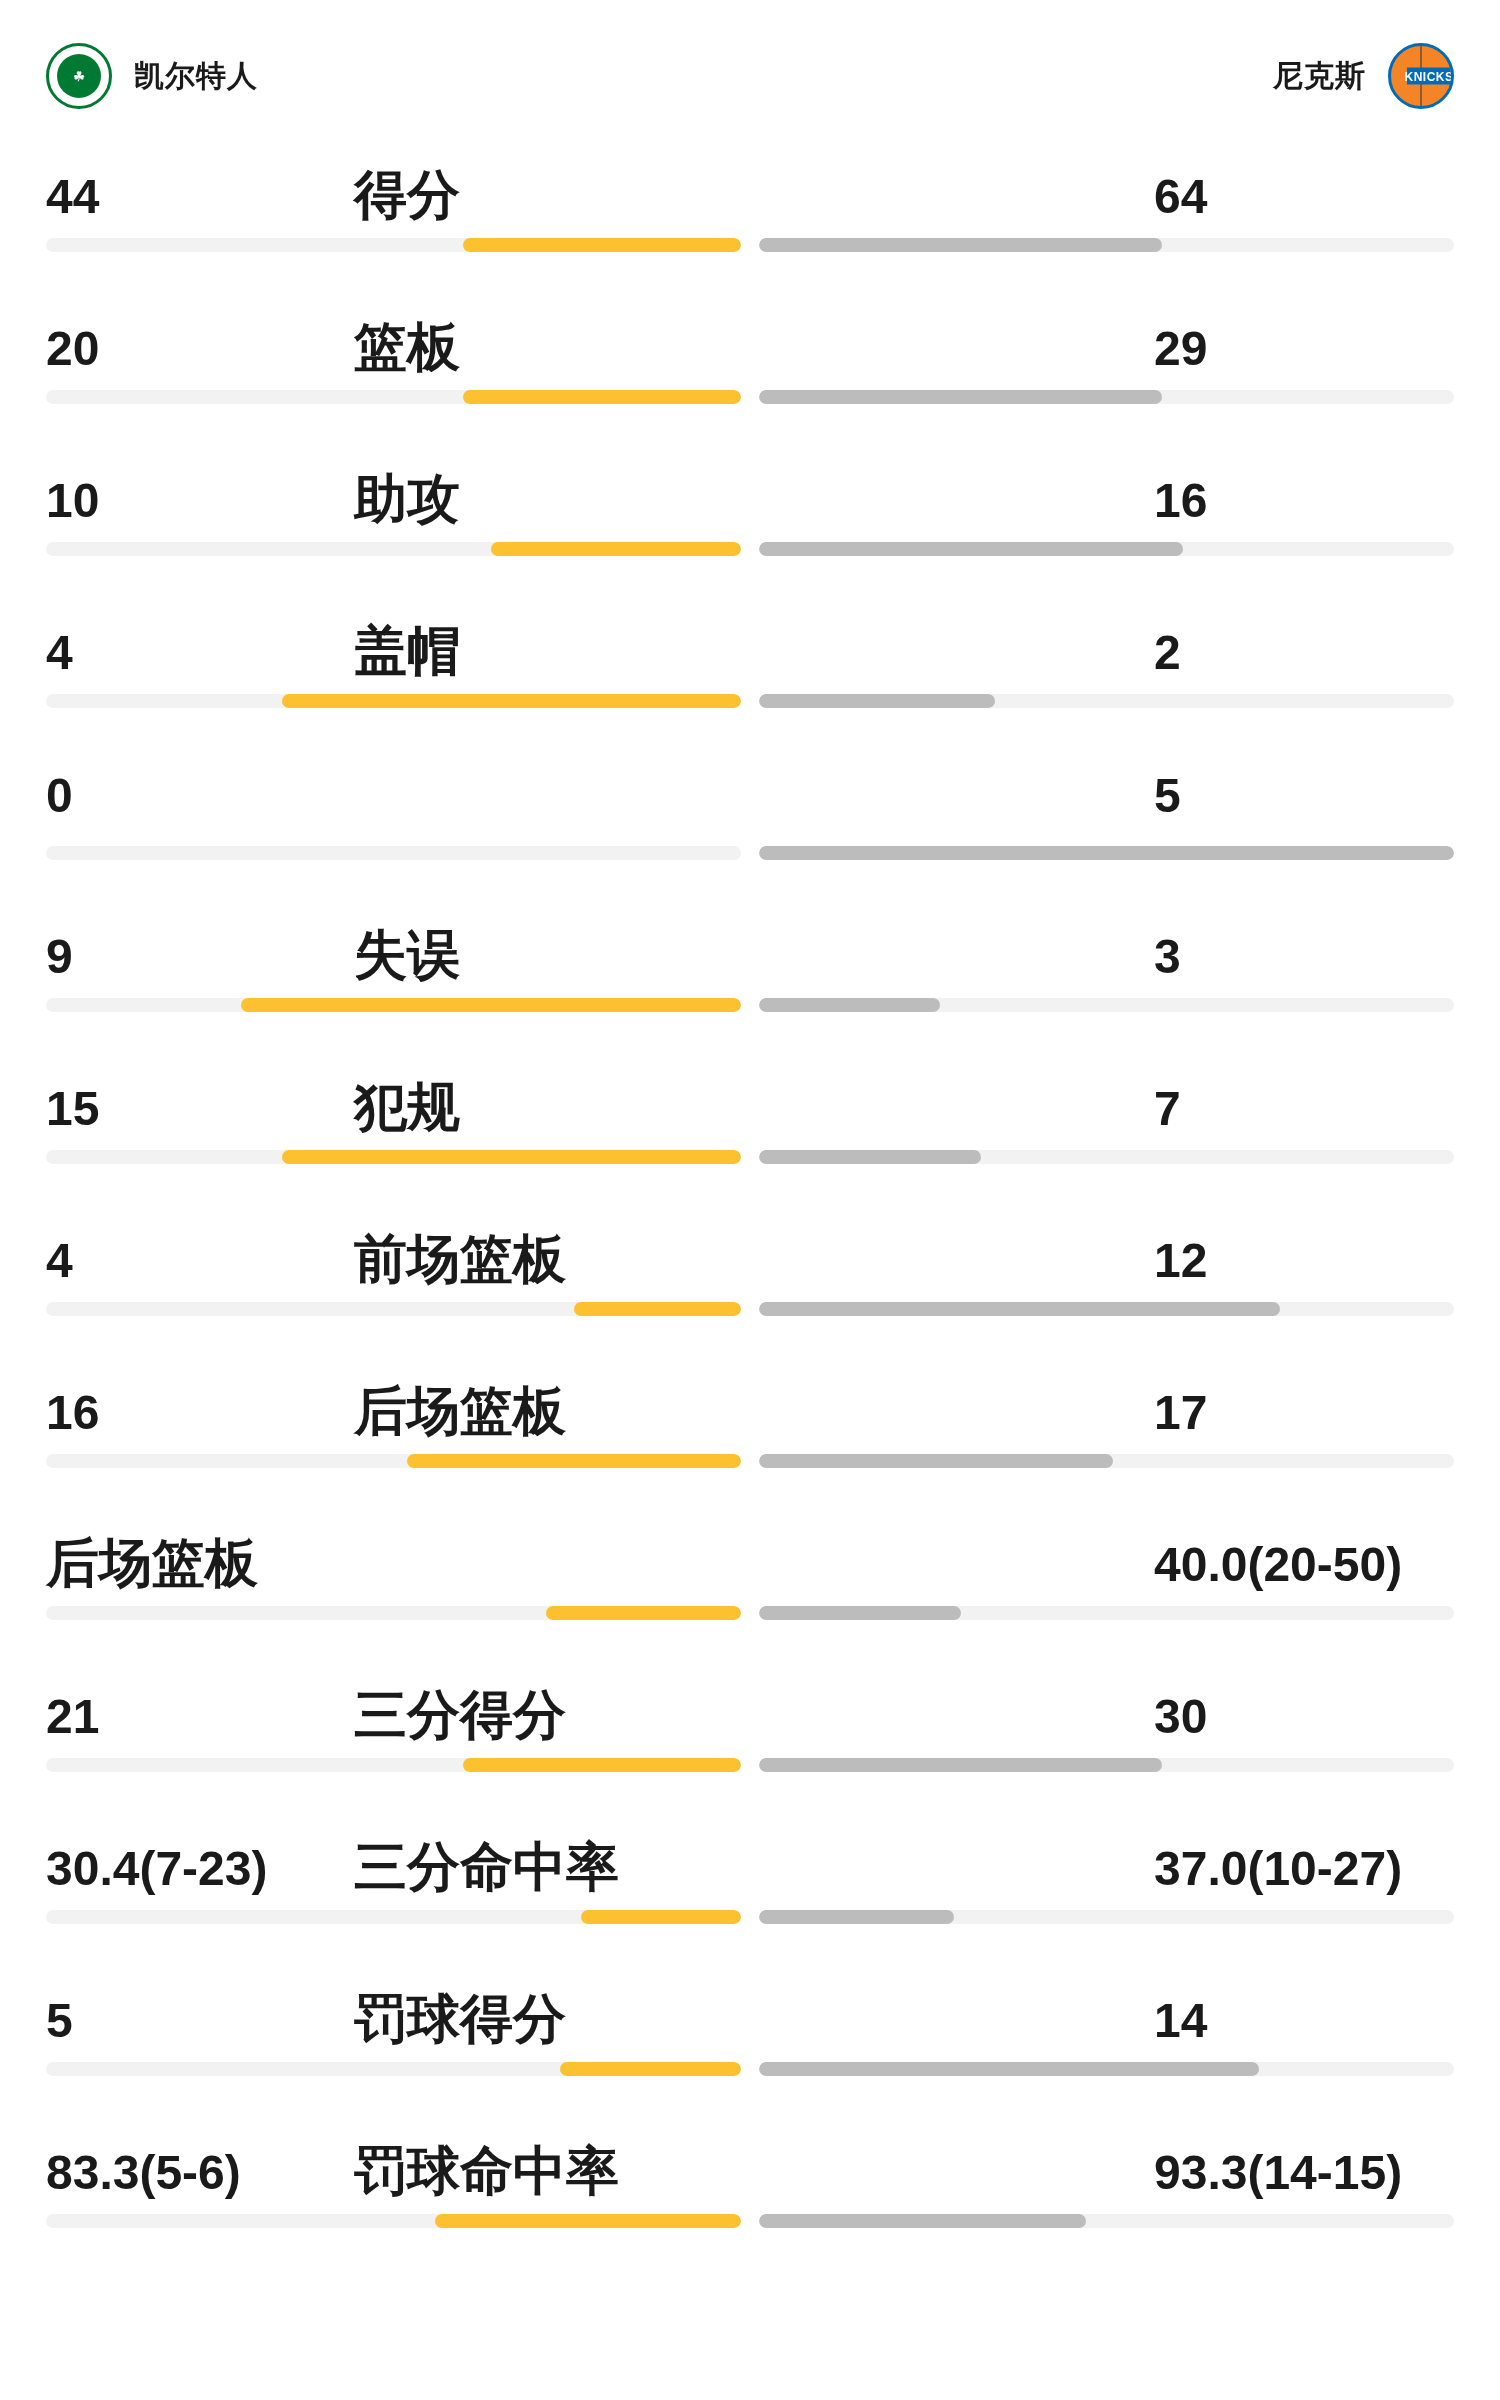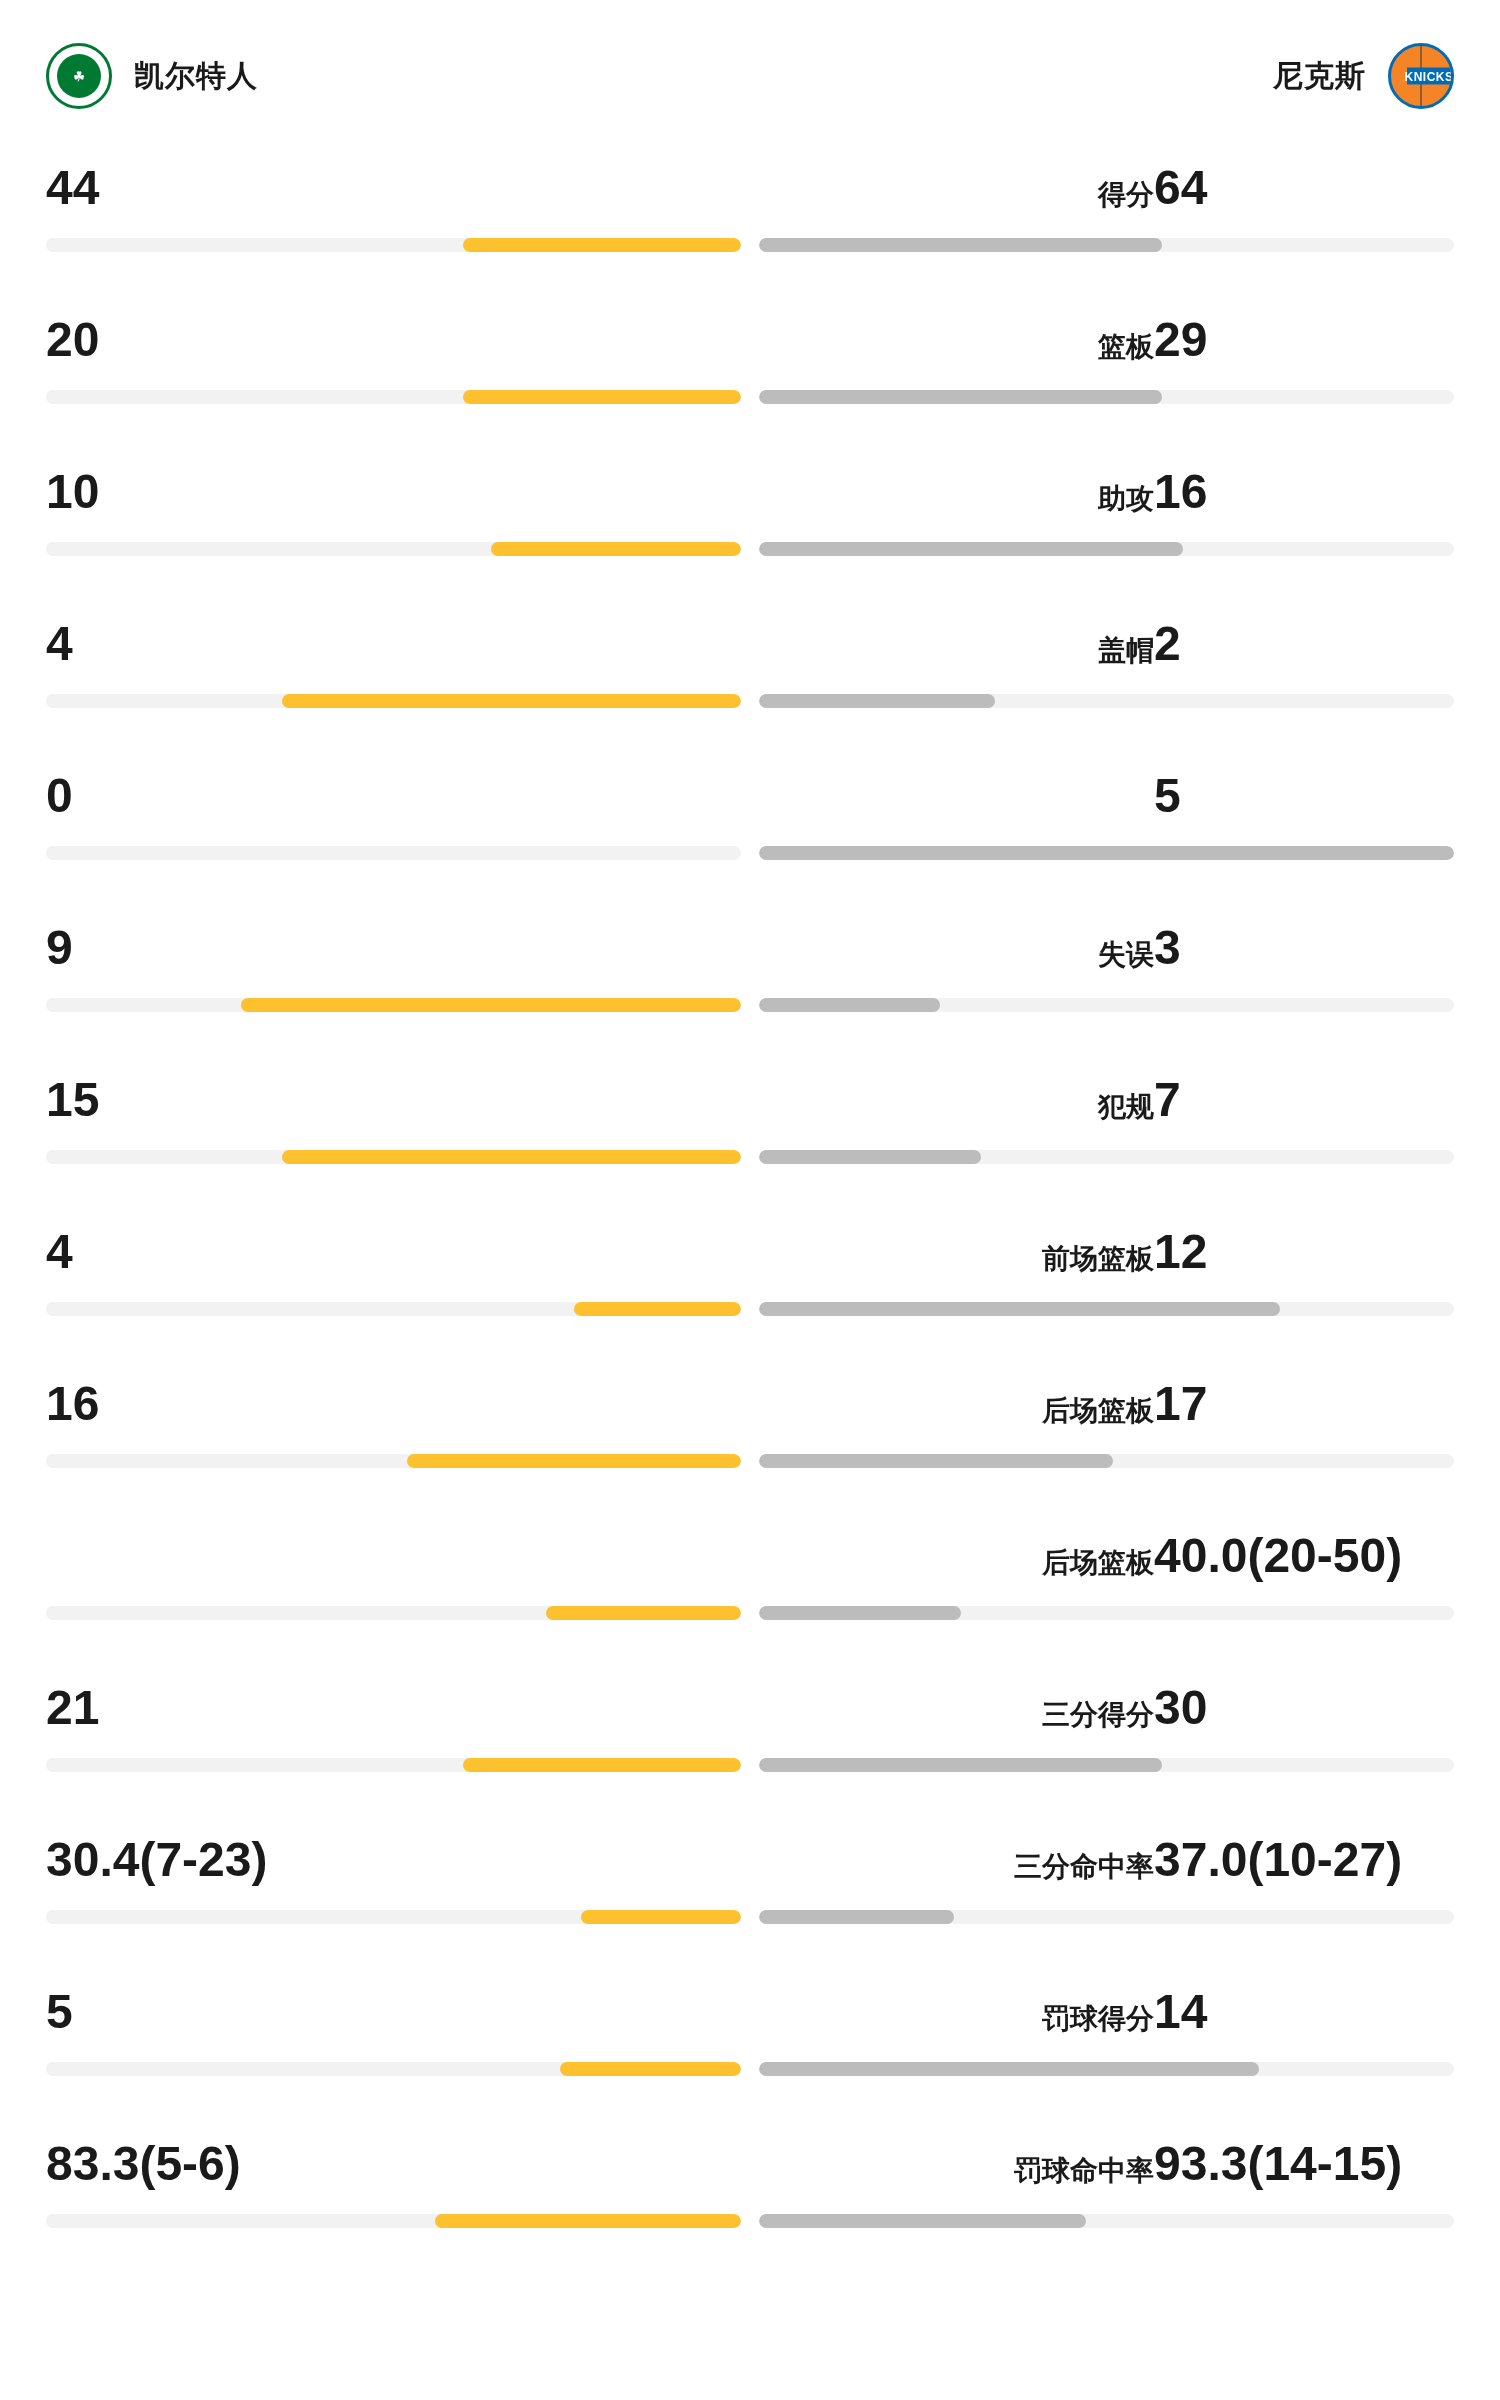--- a/index.html
+++ b/index.html
@@ -108,37 +108,38 @@
   .stat-row {
     height: 152px;
     box-sizing: border-box;
     padding-top: 18px;
   }
   .stat-top {
     display: flex;
     align-items: baseline;
     justify-content: space-between;
     height: 64px;
+    gap: 8px;
   }
   .stat-val {
     font-size: 48px;
     font-weight: bold;
     color: #1a1a1a;
     white-space: nowrap;
     min-width: 300px;
   }
   .stat-val.right {
     text-align: left;
   }
   .stat-label {
-    font-size: 28px;
+    font-size: 53px;
     font-weight: bold;
     color: #1a1a1a;
     white-space: nowrap;
-    text-align: right;
+    text-align: left;
     flex: 1 1 auto;
   }
   .bars {
     display: flex;
     align-items: center;
     height: 14px;
     margin-top: 14px;
   }
   .bar-side {
     flex: 1 1 50%;

